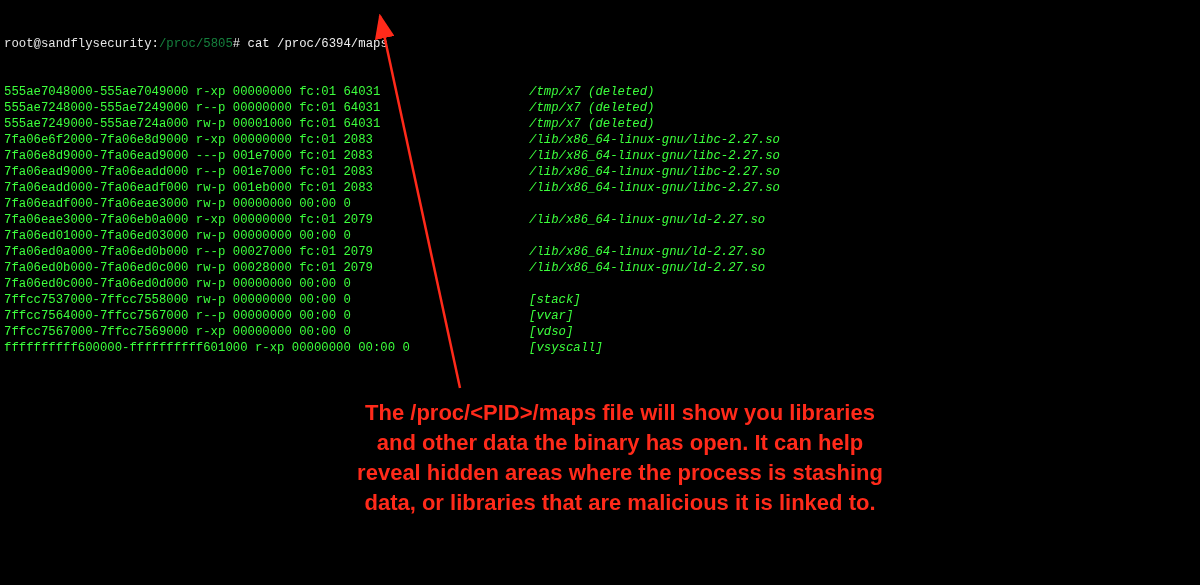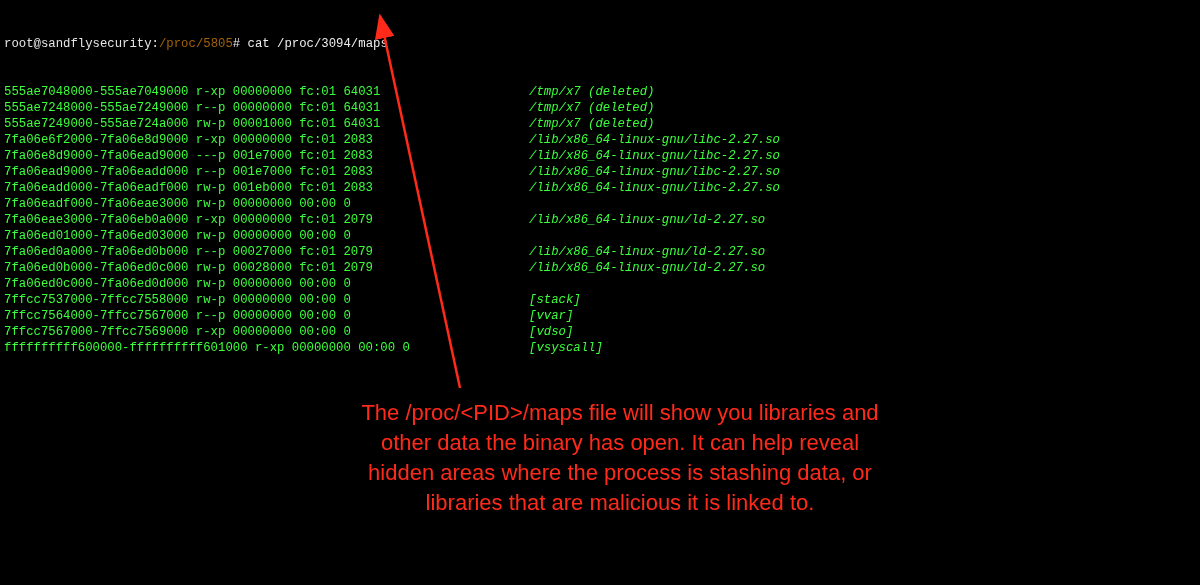--- a/index.html
+++ b/index.html
@@ -8,52 +8,52 @@
       background:#000;
       font-family:"Menlo","Consolas","Courier New",monospace;
       font-size:12.3px;
       line-height:16px;
       position:relative;
       overflow:hidden;
       color:#3cff3c;
     }
     .terminal{padding:4px 4px 0 4px;white-space:pre;}
     .prompt-user{color:#e5e5e5;}
-    .prompt-path{color:#a16207;}
+    .prompt-path{color:#15803d;}
     .prompt-hash{color:#eee;}
     .cmd{color:#eee;}
     .row span.left{display:inline-block;width:525px;}
     .row span.right{color:#3cff3c;font-style:italic;}
     .cursor{
        display:inline-block;width:8px;height:14px;
        background:#3cff3c;vertical-align:text-bottom;margin-left:0;
     }
     .annotation{
       position:absolute;
       left:345px; top:398px;
       width:550px;
       color:#ff2a1a;
       font-family:-apple-system,Helvetica,Arial,sans-serif;
-      font-weight:400;
+      font-weight:700;
       font-size:22px;
       line-height:30px;
       text-align:center;
     }
     svg.arrow{
       position:absolute;
       left:370px;top:10px;
       overflow:visible;
       pointer-events:none;
     }
   </style>
 </head>
 <body>
 
 <div class="terminal">
-  <div><span class="prompt-user">root@sandflysecurity</span><span class="prompt-user">:</span><span class="prompt-path">/proc/5805</span><span class="prompt-hash">#</span><span class="prompt-hash"> </span><span class="cmd">cat /proc/3094/maps</span></div>
+  <div><span class="prompt-user">root@sandflysecurity</span><span class="prompt-user">:</span><span class="prompt-path">/proc/5805</span><span class="prompt-hash">#</span><span class="prompt-hash"> </span><span class="cmd">cat /proc/6394/maps</span></div>
   <div id="rows"><div class="row"><span class="left">555ae7048000-555ae7049000 r-xp 00000000 fc:01 64031</span><span class="right">/tmp/x7 (deleted)</span></div><div class="row"><span class="left">555ae7248000-555ae7249000 r--p 00000000 fc:01 64031</span><span class="right">/tmp/x7 (deleted)</span></div><div class="row"><span class="left">555ae7249000-555ae724a000 rw-p 00001000 fc:01 64031</span><span class="right">/tmp/x7 (deleted)</span></div><div class="row"><span class="left">7fa06e6f2000-7fa06e8d9000 r-xp 00000000 fc:01 2083</span><span class="right">/lib/x86_64-linux-gnu/libc-2.27.so</span></div><div class="row"><span class="left">7fa06e8d9000-7fa06ead9000 ---p 001e7000 fc:01 2083</span><span class="right">/lib/x86_64-linux-gnu/libc-2.27.so</span></div><div class="row"><span class="left">7fa06ead9000-7fa06eadd000 r--p 001e7000 fc:01 2083</span><span class="right">/lib/x86_64-linux-gnu/libc-2.27.so</span></div><div class="row"><span class="left">7fa06eadd000-7fa06eadf000 rw-p 001eb000 fc:01 2083</span><span class="right">/lib/x86_64-linux-gnu/libc-2.27.so</span></div><div class="row"><span class="left">7fa06eadf000-7fa06eae3000 rw-p 00000000 00:00 0</span><span class="right"></span></div><div class="row"><span class="left">7fa06eae3000-7fa06eb0a000 r-xp 00000000 fc:01 2079</span><span class="right">/lib/x86_64-linux-gnu/ld-2.27.so</span></div><div class="row"><span class="left">7fa06ed01000-7fa06ed03000 rw-p 00000000 00:00 0</span><span class="right"></span></div><div class="row"><span class="left">7fa06ed0a000-7fa06ed0b000 r--p 00027000 fc:01 2079</span><span class="right">/lib/x86_64-linux-gnu/ld-2.27.so</span></div><div class="row"><span class="left">7fa06ed0b000-7fa06ed0c000 rw-p 00028000 fc:01 2079</span><span class="right">/lib/x86_64-linux-gnu/ld-2.27.so</span></div><div class="row"><span class="left">7fa06ed0c000-7fa06ed0d000 rw-p 00000000 00:00 0</span><span class="right"></span></div><div class="row"><span class="left">7ffcc7537000-7ffcc7558000 rw-p 00000000 00:00 0</span><span class="right">[stack]</span></div><div class="row"><span class="left">7ffcc7564000-7ffcc7567000 r--p 00000000 00:00 0</span><span class="right">[vvar]</span></div><div class="row"><span class="left">7ffcc7567000-7ffcc7569000 r-xp 00000000 00:00 0</span><span class="right">[vdso]</span></div><div class="row"><span class="left">ffffffffff600000-ffffffffff601000 r-xp 00000000 00:00 0</span><span class="right">[vsyscall]</span></div></div>
 </div>
 
 <svg class="arrow" width="250" height="400">
   <defs>
     <marker id="arrowhead" markerWidth="10" markerHeight="8" refX="9" refY="4" orient="auto">
       <polygon points="0 0, 10 4, 0 8" fill="#ff2a1a"></polygon>
     </marker>
   </defs>
   <line x1="90" y1="378" x2="10" y2="6" stroke="#ff2a1a" stroke-width="2.5" marker-end="url(#arrowhead)"></line>

